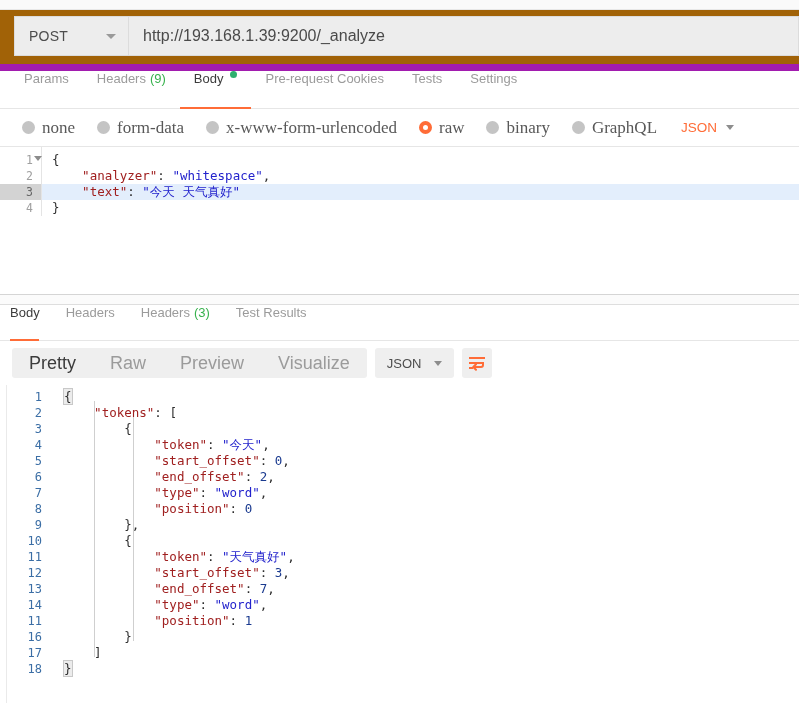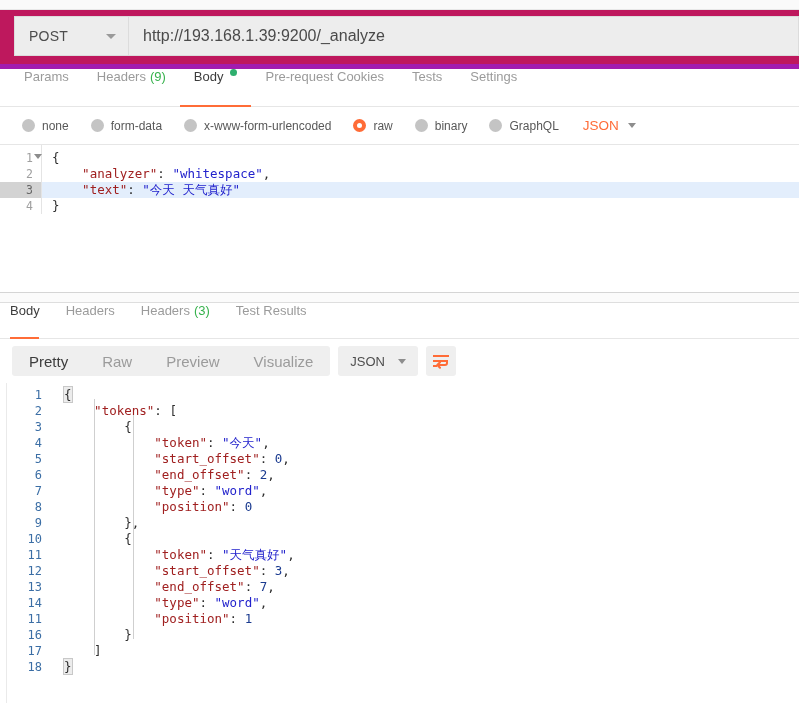--- a/index.html
+++ b/index.html
@@ -24,22 +24,22 @@
     height: 10px;
     background: #fafafa;
     border-bottom: 1px solid #e8e8e8;
     flex: 0 0 auto;
   }
 
   
   .urlbar-wrap {
     flex: 0 0 auto;
     padding: 6px 0 8px 0;
-    background: #be185d;
-    border-bottom: 5px solid #a21caf;
+    background: #a16207;
+    border-bottom: 7px solid #a21caf;
   }
   .urlbar {
     display: flex;
     align-items: stretch;
     height: 40px;
     margin-left: 14px;
     border: 1px solid #dcdcdc;
     background: #ededed;
   }
   .method-select {
@@ -126,24 +126,25 @@
     height: 38px;
     padding-left: 22px;
     background: #ffffff;
     border-bottom: 1px solid #e6e6e6;
   }
   .radio-opt {
     display: flex;
     align-items: center;
     gap: 7px;
     margin-right: 22px;
-    font-size: 12px;
+    font-size: 17px;
     color: #585858;
     cursor: pointer;
     white-space: nowrap;
+    font-family: Liberation Serif, serif;
   }
   .radio-dot {
     width: 13px; height: 13px;
     border-radius: 50%;
     background: #c4c4c4;
     flex: 0 0 auto;
     position: relative;
   }
   .radio-opt.selected .radio-dot {
     background: #ffffff;
@@ -262,21 +263,21 @@
     display: flex;
     align-items: stretch;
     background: #efefef;
     border-radius: 3px;
     height: 30px;
   }
   .seg {
     display: flex;
     align-items: center;
     padding: 8px 17px;
-    font-size: 15px;
+    font-size: 18px;
     color: #9b9b9b;
     cursor: pointer;
     white-space: nowrap;
     text-align: right;
   }
   .seg.active { color: #3c3c3c; }
   .fmt-select {
     display: flex;
     align-items: center;
     gap: 13px;

